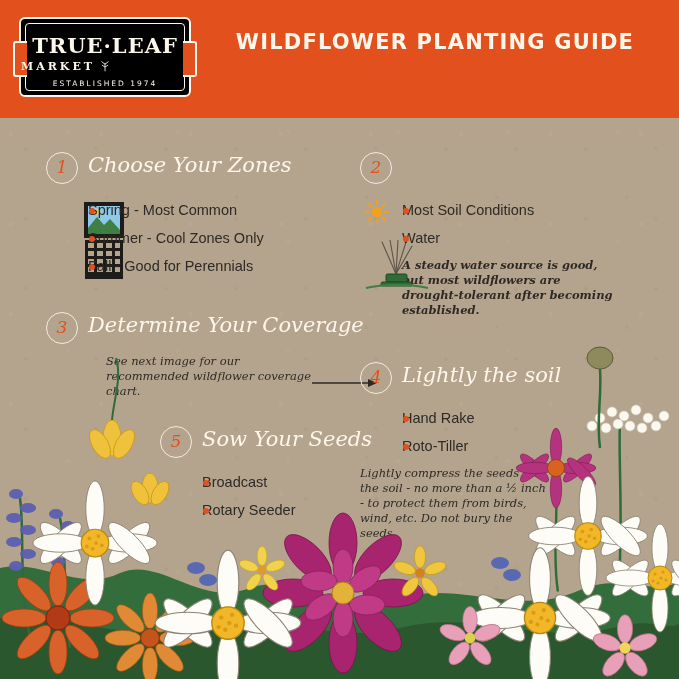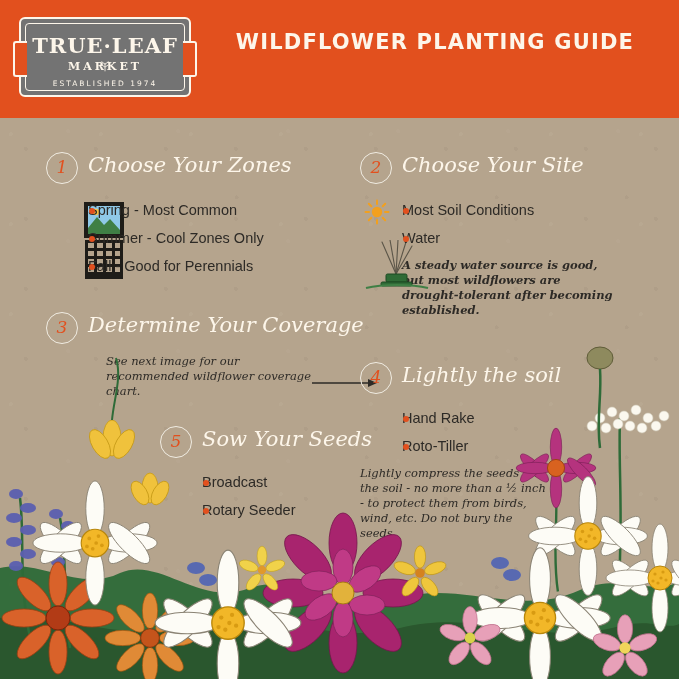--- a/index.html
+++ b/index.html
@@ -46,21 +46,21 @@
     text-transform: uppercase;
   }
 
   
   .logo {
     position: absolute;
     left: 19px;
     top: 17px;
     width: 172px;
     height: 80px;
-    background: #737373;
+    background: #000000;
     border: 2px solid #fdf6ea;
     border-radius: 6px;
     box-sizing: border-box;
   }
   .logo:before {
     content: "";
     position: absolute;
     left: 4px; top: 4px; right: 4px; bottom: 4px;
     border: 1px solid #fdf6ea;
     border-radius: 4px;
@@ -84,21 +84,20 @@
     color: #fdf6ea;
     font-family: "DejaVu Serif", serif;
     font-size: 21px;
     font-weight: bold;
     letter-spacing: 1px;
   }
   .logo-market {
     position: absolute;
     left: 0; right: 0;
     top: 41px;
-    text-align: center;
     color: #fdf6ea;
     font-family: "DejaVu Serif", serif;
     font-size: 11px;
     font-weight: bold;
     letter-spacing: 3px;
   }
   .logo-est {
     position: absolute;
     left: 0; right: 0;
     bottom: 7px;
@@ -327,21 +326,20 @@
     <ul class="bullets">
       <li>Spring - Most Common</li>
       <li>Summer - Cool Zones Only</li>
       <li>Fall - Good for Perennials</li>
     </ul>
   </div>
 
   <div class="step" id="step2">
     <div class="step-head">
       <div class="step-num">2</div>
-      <div class="step-title">Choose Your Site</div>
     </div>
 
     <svg class="icon-sun" viewBox="0 0 26 26">
       <circle cx="13" cy="13" r="5.2" fill="#f2a01e"></circle>
       <g stroke="#f2a01e" stroke-width="2" stroke-linecap="round">
         <path d="M13 1.5 L13 5"></path>
           <path d="M13 21 L13 24.5"></path>
         <path d="M1.5 13 L5 13"></path>
           <path d="M21 13 L24.5 13"></path>
         <path d="M4.8 4.8 L7.3 7.3"></path>

